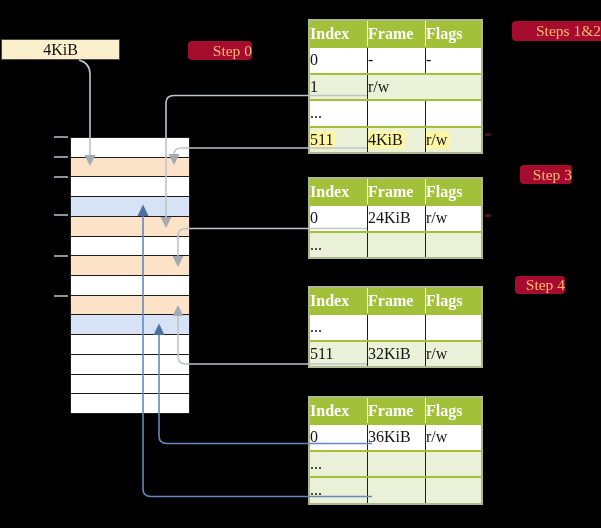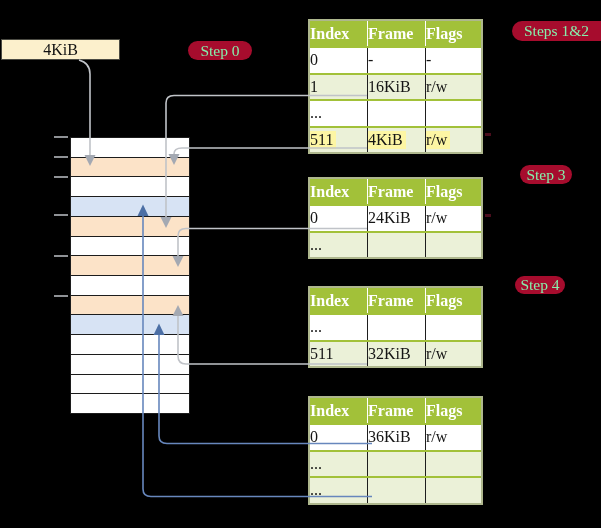--- a/index.html
+++ b/index.html
@@ -8,22 +8,22 @@
     font-family:"Liberation Serif","DejaVu Serif",serif;
   }
   
   .page-label{
     position:absolute;left:1px;top:39px;width:119px;height:21px;
     background:#fcf0cc;border:1px solid #4a4a42;box-sizing:border-box;
     color:#111;font-size:16px;line-height:19px;text-align:center;
   }
   
   .badge{
-    position:absolute;background:#a60c2d;color:#86efac;font-size:15.5px;
-    text-align:center;border-radius:10px;box-sizing:border-box;
+    position:absolute;background:#a60c2d;color:#fdba74;font-size:15.5px;
+    text-align:right;border-radius:4px;box-sizing:border-box;
   }
   #badge-step0{left:188px;top:41px;width:64px;height:19px;line-height:19px;}
   #badge-steps12{left:512px;top:21px;width:89px;height:20px;line-height:20px;border-top-right-radius:0;border-bottom-right-radius:0;}
   #badge-step3{left:520px;top:165px;width:52px;height:19px;line-height:19px;}
   #badge-step4{left:515px;top:276px;width:50px;height:18px;line-height:18px;}
   
   #memory{
     position:absolute;left:70px;top:137px;width:120px;height:277px;
     display:flex;flex-direction:column;box-sizing:border-box;
     border:1px solid #1c1c1c;z-index:1;
@@ -93,21 +93,20 @@
         <div class="tcell">Frame</div>
         <div class="tcell">Flags</div>
       </div>
       <div class="trow body">
         <div class="tcell">0</div>
         <div class="tcell">-</div>
         <div class="tcell">-</div>
       </div>
       <div class="trow body shaded">
         <div class="tcell">1</div>
-        <div class="tcell">16KiB</div>
         <div class="tcell">r/w</div>
       </div>
       <div class="trow body">
         <div class="tcell">...</div>
         <div class="tcell"></div>
         <div class="tcell"></div>
       </div>
       <div class="trow body shaded">
         <div class="tcell"><span class="hl">511</span></div>
         <div class="tcell"><span class="hl">4KiB</span></div>

